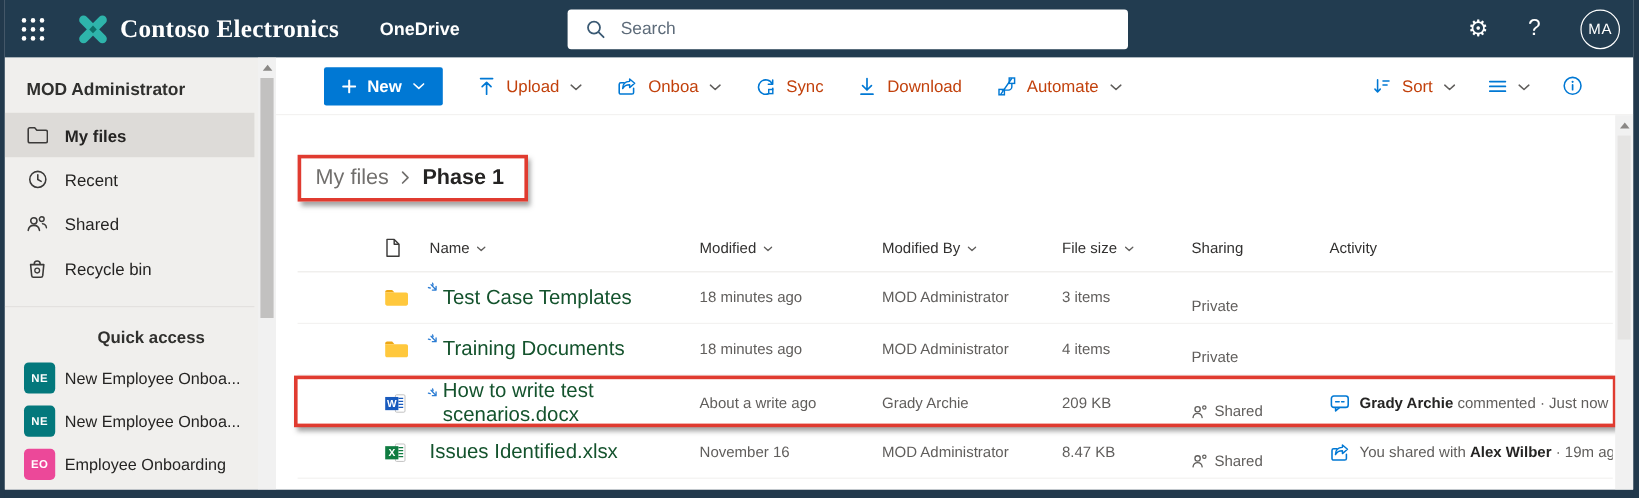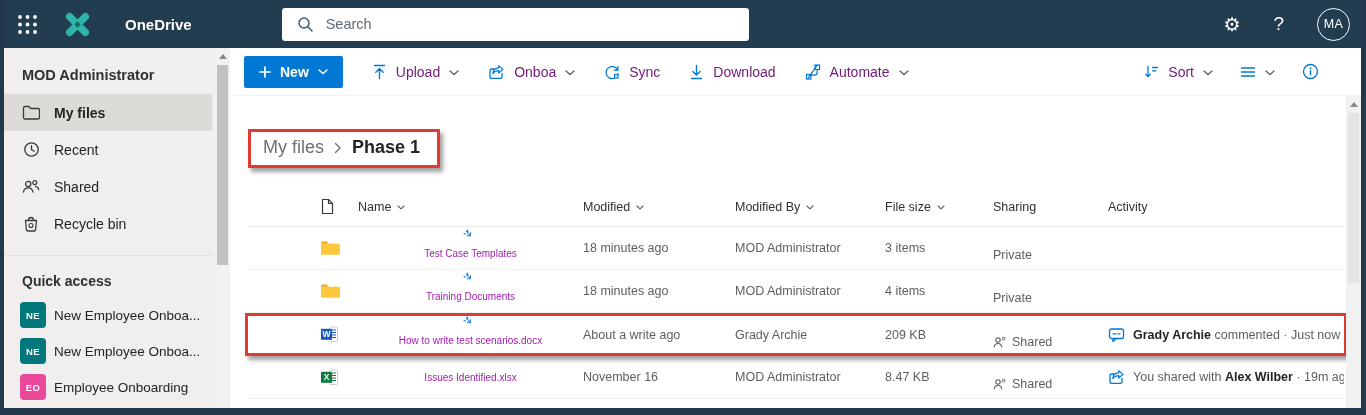--- a/index.html
+++ b/index.html
@@ -44,21 +44,21 @@
   
   .sidebar{ position:relative; width:226px; flex:none; background:#f0efed; }
   .owner{ padding:19px 0 11px 18px; font-size:14.5px; font-weight:700; color:#30302e; }
   .nav-item{
     height:37px; width:208px; display:flex; align-items:center; gap:14px;
     padding-left:18px; font-size:14px; color:#252423; cursor:pointer;
   }
   .nav-item.selected{ background:#dddbd8; font-weight:700; }
   .nav-item .ic{ width:18px; display:flex; justify-content:center; color:#3b3a39; }
   .sb-divider{ border:none; border-top:1px solid #e3e1df; width:208px; margin:13px 0 0 0; }
-  .qa-title{ padding:17px 0 8px 18px; font-size:14px; font-weight:700; color:#30302e; }
+  .qa-title{ padding:17px 0 8px 18px; font-size:14px; font-weight:700; color:#30302e;text-align:center; }
   .qa-item{
     height:36px; width:208px; display:flex; align-items:center; gap:8px;
     padding-left:16px; font-size:13.5px; color:#252423; cursor:pointer; white-space:nowrap;
   }
   .qa-badge{
     width:26px; height:26px; border-radius:4px; flex:none; color:#fff;
     display:flex; align-items:center; justify-content:center; font-size:9.5px; font-weight:700; letter-spacing:.3px;
   }
   .qa-badge.teal{ background:#03787c; }
   .qa-badge.orange{ background:#ec4899; }
@@ -68,30 +68,30 @@
   .scroll-arrow{ width:0; height:0; border-left:4px solid transparent; border-right:4px solid transparent;
     border-bottom:5px solid #8a8886; margin:6px auto 0 auto; }
   .sb-thumb{ position:absolute; top:17px; left:2px; right:2px; height:200px; background:#c2c1c0; }
   .main-scroll{ position:absolute; top:48px; right:0; bottom:0; width:15px; background:#f1f1f1; }
   .main-thumb{ position:absolute; top:17px; left:2px; right:2px; height:170px; background:#e5e4e3; }
 
   
   .main{ position:relative; flex:1; background:#fff; }
 
   .toolbar{
-    height:48px; display:flex; align-items:center; padding:0 24px 0 14px;
+    height:48px; display:flex; align-items:center; padding:0 24px 0 40px;
     border-bottom:1px solid #f3f2f1;
   }
   .btn-new{
     height:32px; background:#0078d4; color:#fff; border:none; border-radius:2px;
     display:flex; align-items:center; gap:9px; padding:0 15px; font-size:14px; font-weight:700;
     cursor:pointer; font-family:"Liberation Sans", sans-serif;
   }
   .tb-item{
-    display:flex; align-items:center; gap:9px; margin-left:29px; font-size:14px; color:#701a75;
+    display:flex; align-items:center; gap:9px; margin-left:29px; font-size:14px; color:#c2410c;
     background:none; border:none; cursor:pointer; font-family:"Liberation Sans", sans-serif;
   }
   .tb-item .ic{ color:#0078d4; display:flex; }
   .tb-chev{ color:#605e5c; display:flex; margin-top:2px; }
   .tb-right{ margin-left:auto; display:flex; align-items:center; gap:27px; padding-right:18px; }
   .tb-right .tb-item{ margin-left:0; }
 
   
   .crumb-box{
     display:inline-flex; align-items:center; margin:33px 0 0 18px;
@@ -106,21 +106,21 @@
   .ftable{ margin:19px 17px 0 18px; }
   .trow{
     display:grid; grid-template-columns:72px 38px 225px 152px 150px 108px 115px 1fr;
     align-items:center; height:43px; border-bottom:1px solid #f3f2f1;
     font-size:12.5px; color:#605e5c; cursor:pointer;
   }
   .thead{ height:40px; color:#323130; cursor:default; border-bottom:1px solid #edebe9; }
   .hcell{ display:flex; align-items:center; gap:6px; }
   .hcell .chev{ color:#605e5c; display:flex; margin-top:2px; }
   .icon-cell{ display:flex; align-items:center; }
-  .name-cell{ color:#a21caf; font-size:10px; display:flex; align-items:center;flex-direction:column; }
+  .name-cell{ color:#14532d; font-size:17px; display:flex; align-items:center; }
   .sparkle{ position:relative; top:-8px; margin:0 2px 0 -2px; color:#2b7cd3; display:inline-flex; }
   .share-cell{ display:flex; align-items:center; gap:6px;margin-top:14px; }
   .share-cell .ic{ color:#605e5c; display:flex; }
   .act-cell{ display:flex; align-items:center; gap:8px; white-space:nowrap; overflow:hidden; }
   .act-cell .ic{ color:#0078d4; display:flex; flex:none; }
   .act-cell b{ color:#252423; font-weight:700; }
   .trow.hl{
     border:3px solid #e03b30; box-shadow:2.5px 4px 4px rgba(70,70,70,.5);
     margin:0 -3px; padding:0;
   }
@@ -144,20 +144,21 @@
             <circle cx="10.5" cy="18" r="1.9"></circle>
             <circle cx="18" cy="18" r="1.9"></circle>
         </g>
       </svg>
     </div>
     <div class="brand">
       <svg width="27" height="27" viewBox="0 0 24 24">
         <path d="M5 5 L19 19 M19 5 L5 19" stroke="#2eb4ab" stroke-width="6.5" stroke-linecap="round" fill="none"></path>
         <path d="M12 9.2 L14.8 12 L12 14.8 L9.2 12 Z" fill="#0e6e68"></path>
       </svg>
+      <span class="brand-name">Contoso Electronics</span>
     </div>
     <span class="app-title">OneDrive</span>
     <div class="search-box">
       <svg width="17" height="17" viewBox="0 0 17 17">
         <circle cx="7" cy="7" r="5" fill="none" stroke="#3b5a74" stroke-width="1.5"></circle>
         <path d="M10.8 10.8 L15 15" stroke="#3b5a74" stroke-width="1.5" stroke-linecap="round"></path>
       </svg>
       <input type="text" placeholder="Search" style="">
     </div>
     <div class="hdr-right">

